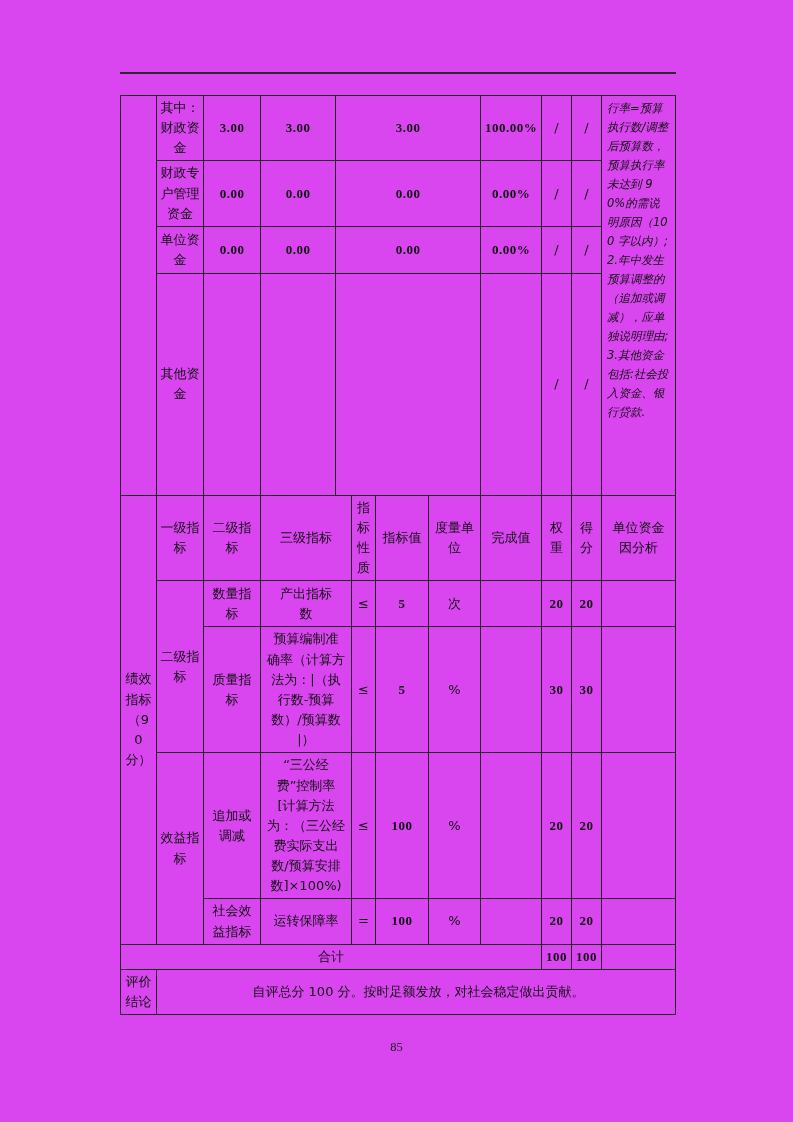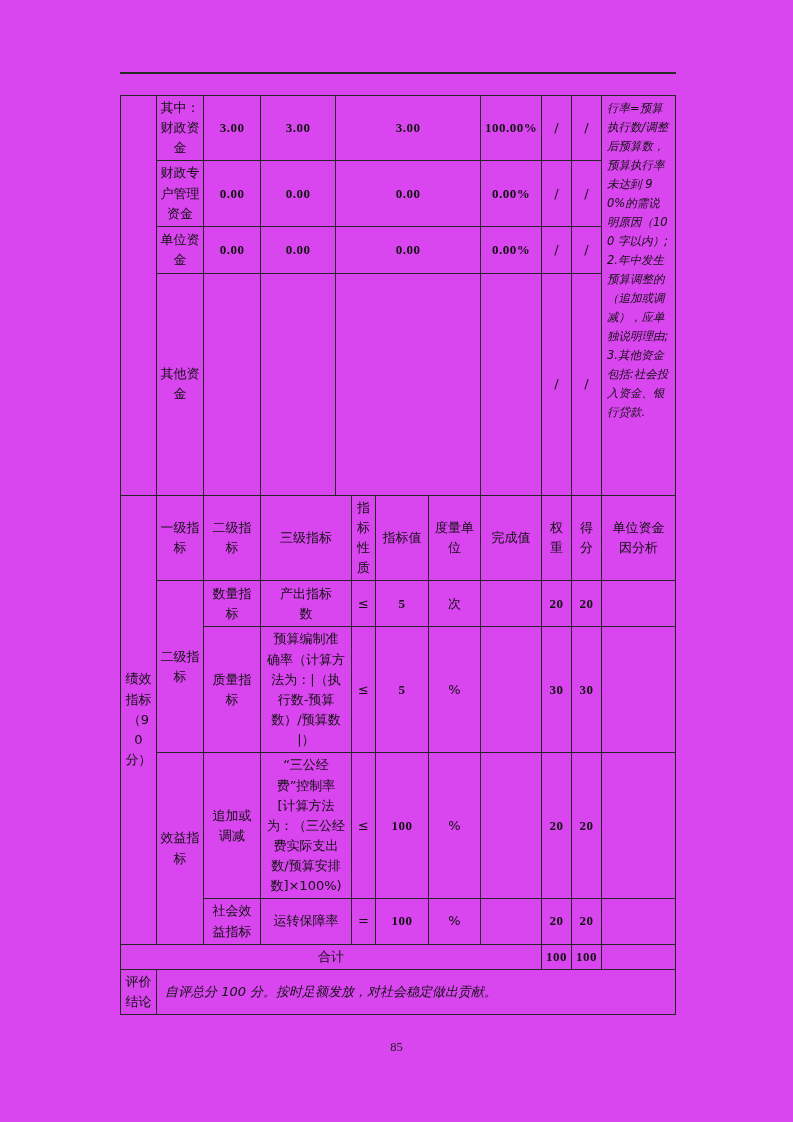--- a/index.html
+++ b/index.html
@@ -53,22 +53,21 @@
     text-align: left;
     vertical-align: top;
     font-style: italic;
     font-size: 11.5px;
     line-height: 19px;
     padding: 3px 5px;
     word-break: break-all;
   }
   .tbl td.nature-cell { padding: 2px 2px; }
   .tbl td.conclusion-text-cell {
-    text-align: left;
-    font-style: italic;
+    text-align: center;
     padding-left: 8px;
     font-size: 13px;
   }
   .page-number {
     position: absolute;
     left: 0;
     top: 1040px;
     width: 100%;
     text-align: center;
     font-family: "Liberation Serif", serif;

